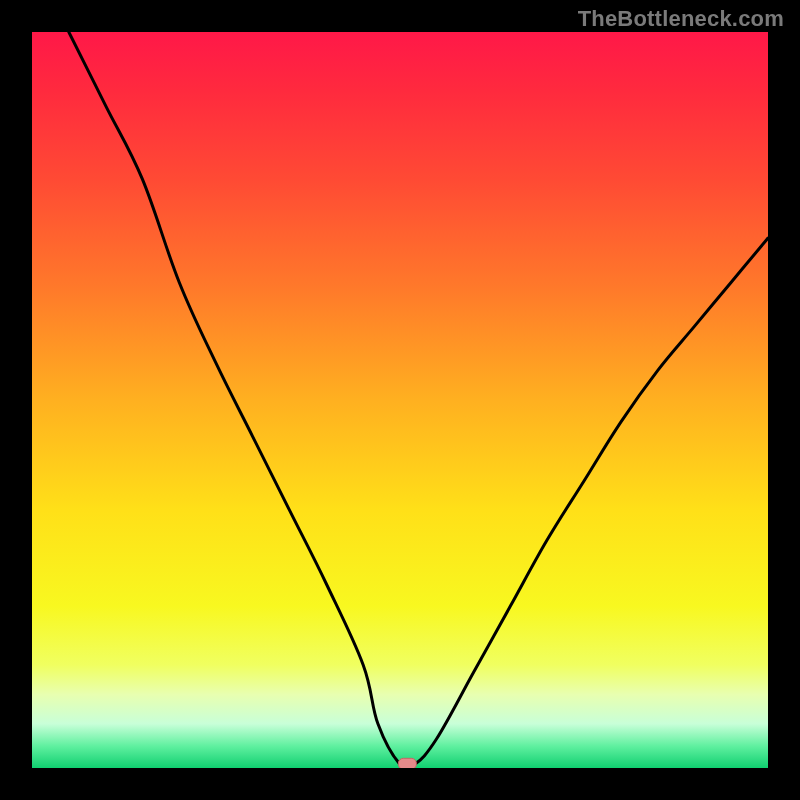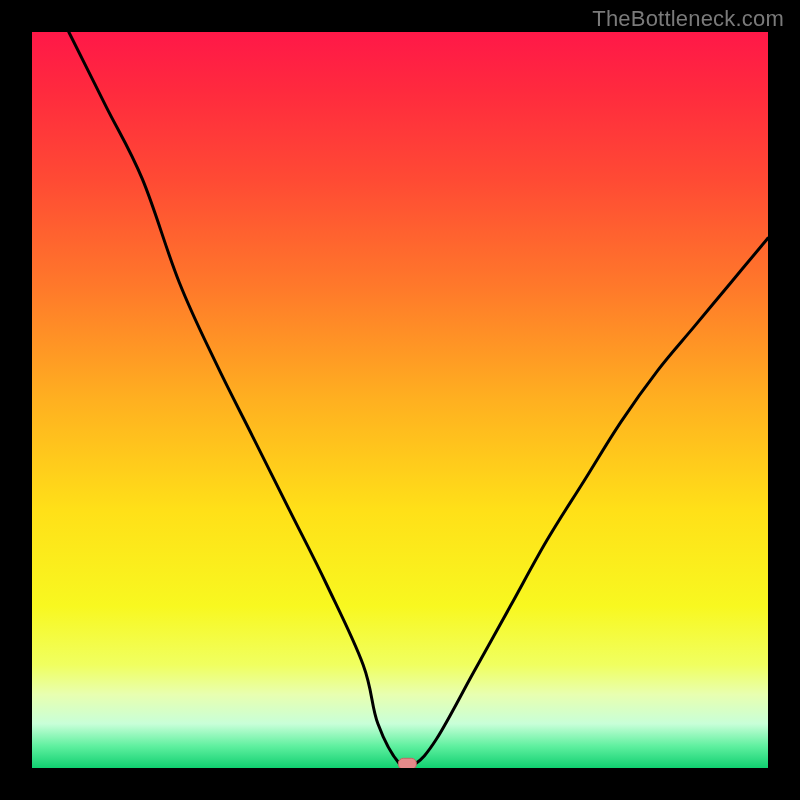--- a/index.html
+++ b/index.html
@@ -29,21 +29,21 @@
     display: block;
     width: 100%;
     height: 100%;
   }
   .watermark {
     position: absolute;
     top: 6px;
     right: 16px;
     color: #7a7a7a;
     font-size: 22px;
-    font-weight: 400;
+    font-weight: 700;
     letter-spacing: 0.2px;
     user-select: none;
   }
 </style>
 </head>
 <body>
 
 <div class="frame">
   <div class="plot-area">
     <svg id="plot-svg" viewBox="0 0 736 736" preserveAspectRatio="none">

